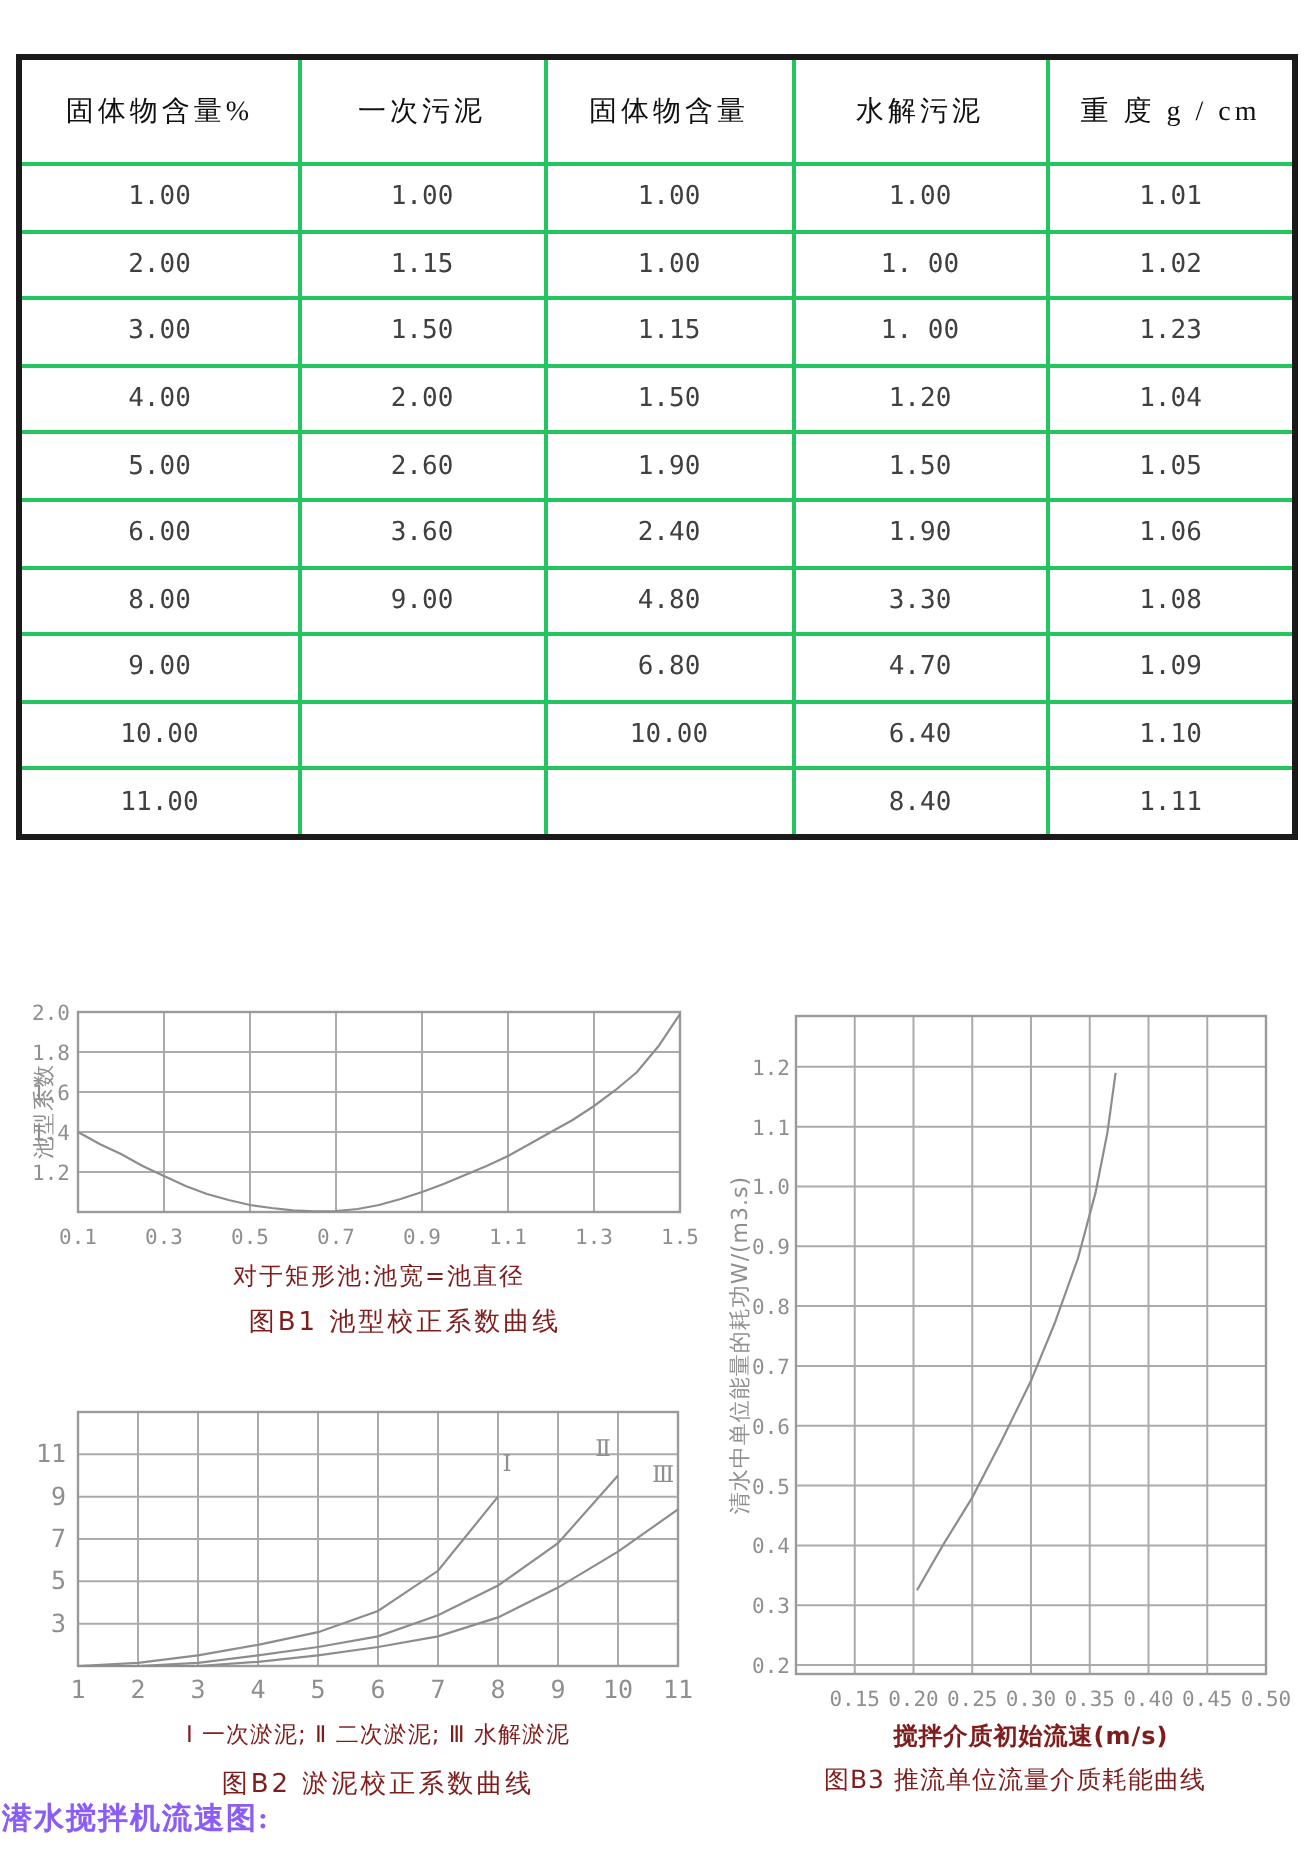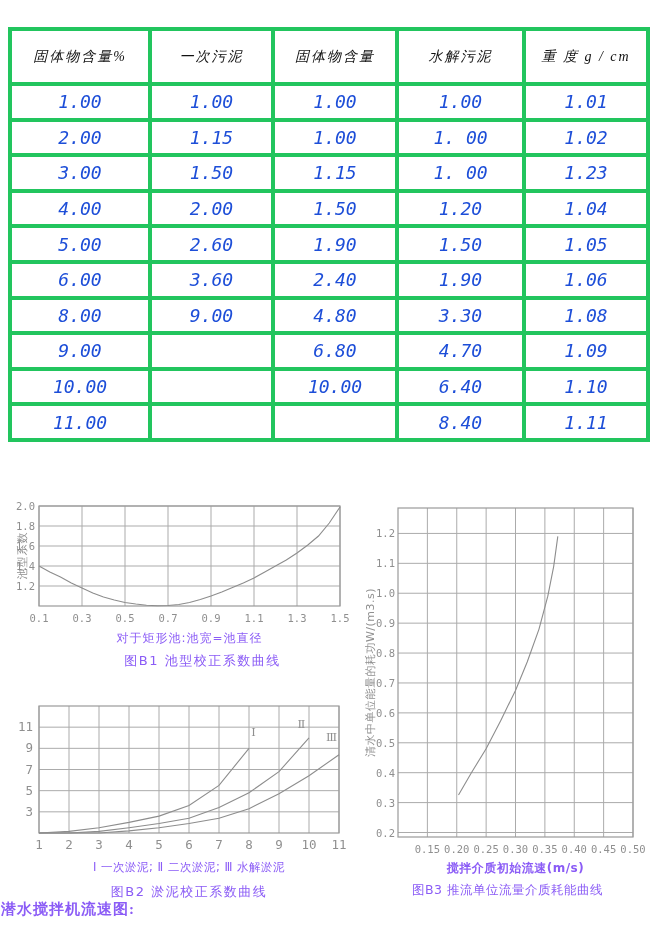--- a/index.html
+++ b/index.html
@@ -2,30 +2,30 @@
 <html><head>
 <meta charset="utf-8">
 <style>
   html,body{margin:0;padding:0;background:#fff;}
   .page{position:relative;width:652px;height:931px;background:#ffffff;overflow:hidden;
         font-family:"Liberation Serif",serif;color:#111;}
   .doc-title{position:absolute;top:3px;right:6px;font-size:13.5px;letter-spacing:.5px;color:#111;white-space:nowrap;}
   
   .ctable{position:absolute;left:8px;top:27px;width:638px;border-collapse:collapse;table-layout:fixed;
           border:3px solid #1a1a1a;}
-  .ctable th,.ctable td{border:4px solid #22c55e;text-align:center;vertical-align:middle;padding:0;font-style:italic;}
+  .ctable th,.ctable td{border:2px solid #22c55e;text-align:center;vertical-align:middle;padding:0;}
   .ctable th{height:51px;font-size:14px;font-weight:normal;letter-spacing:2px;color:#111;}
-  .ctable td{height:31.6px;font-size:18px;font-family:"DejaVu Sans Mono",monospace;color:#1d4ed8;}
+  .ctable td{height:31.6px;font-size:13px;font-family:"DejaVu Sans Mono",monospace;color:#404040;}
   
   .chart{position:absolute;}
   .chart svg{position:absolute;left:0;top:0;overflow:visible;}
   .b1{left:0;top:490px;width:360px;height:200px;}
   .b2{left:0;top:695px;width:360px;height:216px;}
   .b3{left:360px;top:490px;width:292px;height:420px;}
-  .xlab,.caption,.legend{position:absolute;text-align:center;color:#8b5cf6;white-space:nowrap;
+  .xlab,.caption,.legend{position:absolute;text-align:center;color:#7f1d1d;white-space:nowrap;
         font-family:"DejaVu Sans",sans-serif;}
   .b1 .xlab{left:39px;width:301px;top:140px;font-size:12px;letter-spacing:1px;}
   .b1 .caption{left:52px;width:301px;top:162px;font-size:13px;letter-spacing:1.5px;}
   .b2 .legend{left:39px;width:300px;top:165px;font-size:11.5px;letter-spacing:.5px;}
   .b2 .caption{left:39px;width:300px;top:188px;font-size:13px;letter-spacing:1.5px;}
   .b3 .xlab{left:38px;width:235px;top:370px;font-size:12px;letter-spacing:.5px;font-weight:bold;}
   .b3 .caption{left:10px;width:275px;top:392px;font-size:12.5px;letter-spacing:.5px;}
   .ylab{position:absolute;transform:rotate(-90deg);transform-origin:center;color:#8f8f8f;
         white-space:nowrap;text-align:center;font-family:"DejaVu Sans",sans-serif;}
   .b1 .ylab{left:-8px;top:58px;width:60px;font-size:11px;letter-spacing:1px;}

